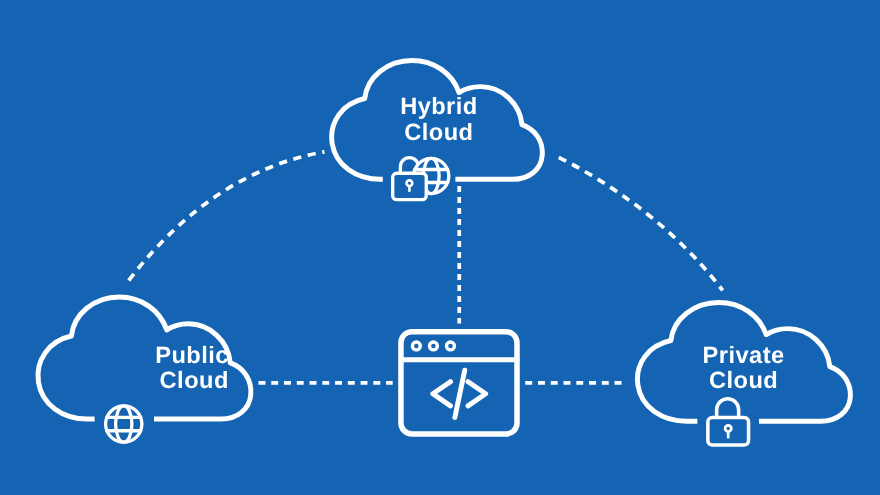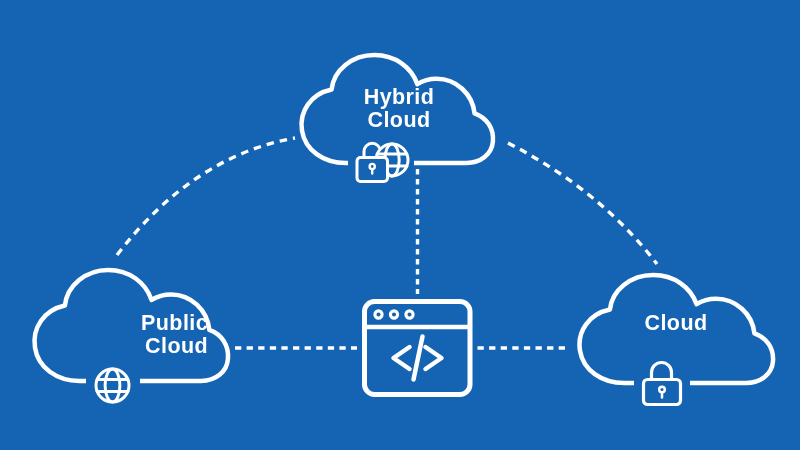--- a/index.html
+++ b/index.html
@@ -99,16 +99,17 @@
     <div>Hybrid</div>
     <div>Cloud</div>
   </div>
 
   <div class="cloud-label" style="left:48px;top:312px;text-align:right;">
     <div>Public</div>
     <div>Cloud</div>
   </div>
 
   <div class="cloud-label" style="left:596px;top:312px;">
+    <div>Private</div>
     <div>Cloud</div>
   </div>
 
 </div>
 
 </body></html>

